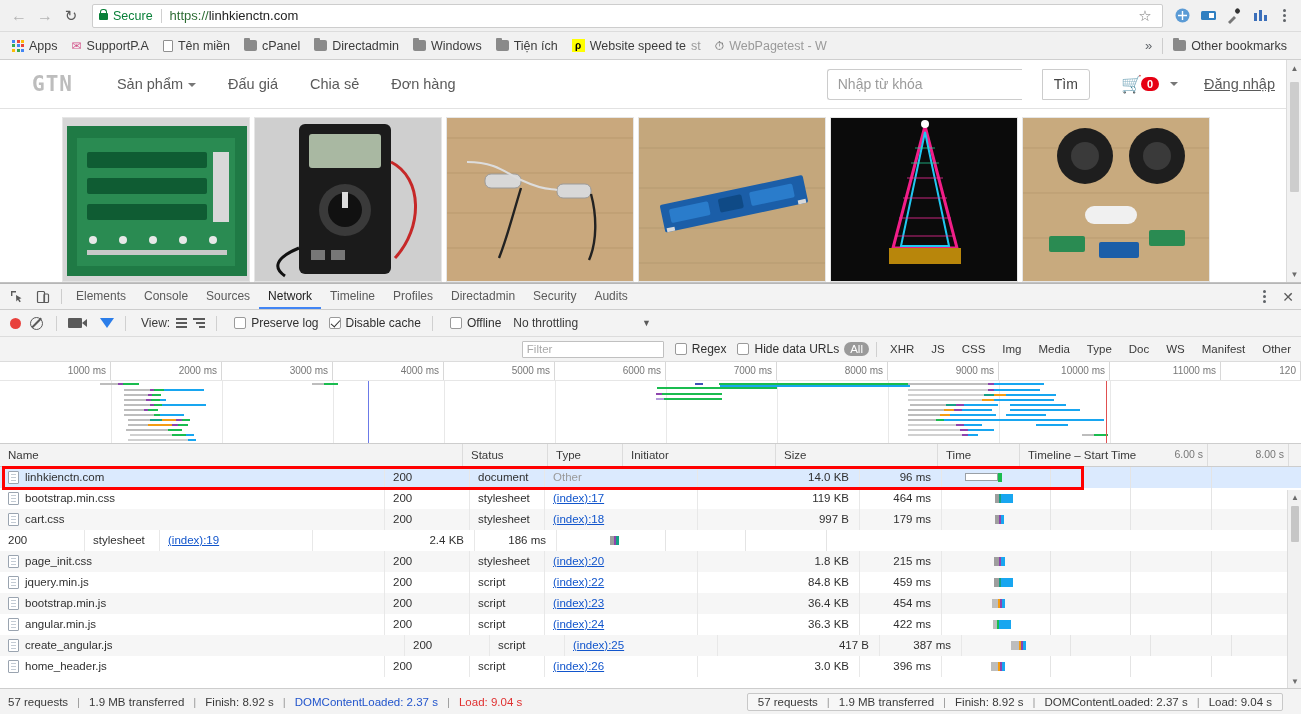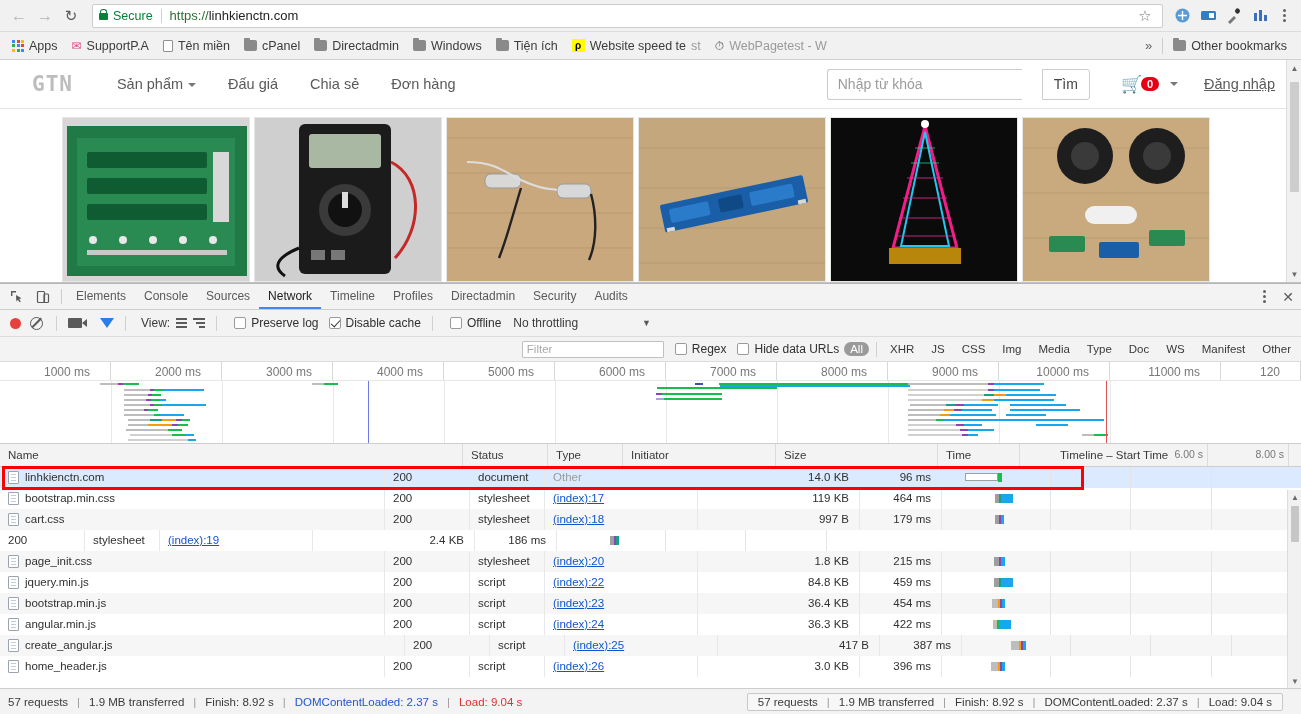--- a/index.html
+++ b/index.html
@@ -362,22 +362,22 @@
   .ov-ruler {
     height: 19px;
     position:relative;
     border-bottom:1px solid #e6e6e6;
   }
   .ov-tick {
     position:absolute; top:0; bottom:0;
     border-right:1px solid #d8d8d8;
   }
   .ov-tick span {
-    position:absolute; right:20px; top:3px;
-    font-size:12px; color:#777;
+    position:absolute; right:4px; top:3px;
+    font-size:10px; color:#777;
     white-space:nowrap;
   }
   .ov-body { position:absolute; top:19px; left:0; right:0; bottom:0; }
   .ov-grid {
     position:absolute; top:0; bottom:0; width:1px; background:#e8e8e8;
   }
   .ov-bar { position:absolute; height:2px; }
   .ov-vline { position:absolute; top:0; bottom:0; width:1px; }
 
   
@@ -386,21 +386,21 @@
     height: 23px;
     background:#f3f3f3;
     border-bottom:1px solid #cdcdcd;
     display:flex;
     align-items:center;
     font-size:11.5px;
     color:#3a3a3a;
   }
   .rh-cell { padding-left:8px; border-right:1px solid #dcdcdc; height:100%; display:flex; align-items:center; flex:0 0 auto;}
   .rh-cell.wf { flex:1 1 auto; border-right:none; position:relative; padding-left:0;}
-  .wf-head-label{ padding-left:8px;margin-left:32px; }
+  .wf-head-label{ padding-left:8px; }
   .wf-ticks { position:absolute; right:0; top:0; bottom:0; left:108px; }
   .wf-tick { position:absolute; top:0; bottom:0; border-right:1px solid #dcdcdc; }
   .wf-tick span{ position:absolute; right:4px; top:4px; font-size:10.5px; color:#777;}
 
   .req-rows { position:absolute; top:23px; left:0; right:0; bottom:0; overflow:hidden; }
   .req-row {
     height: 21px;
     display:flex; align-items:center;
     font-size:11.5px;
     color:#303030;

